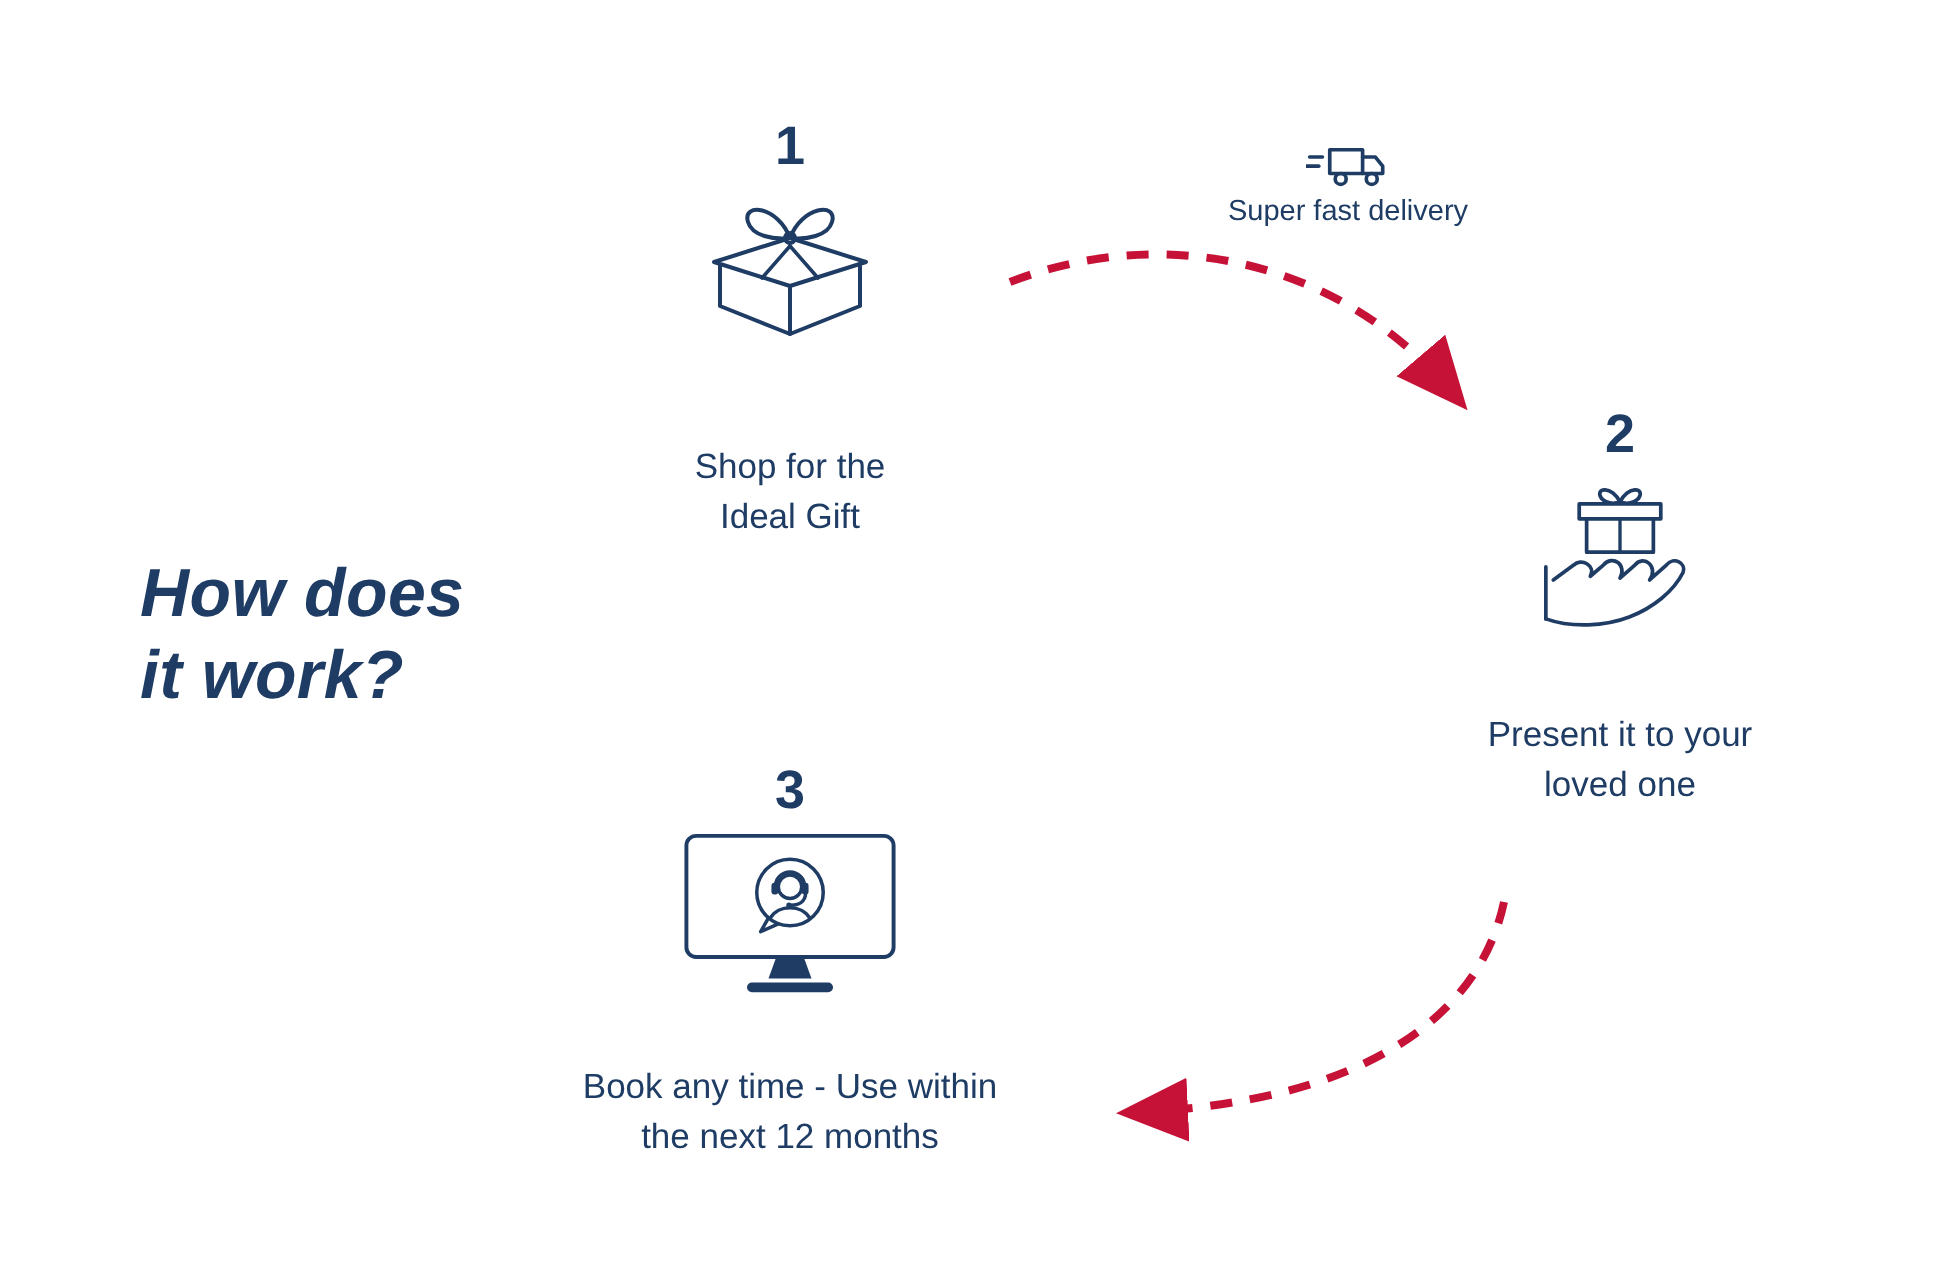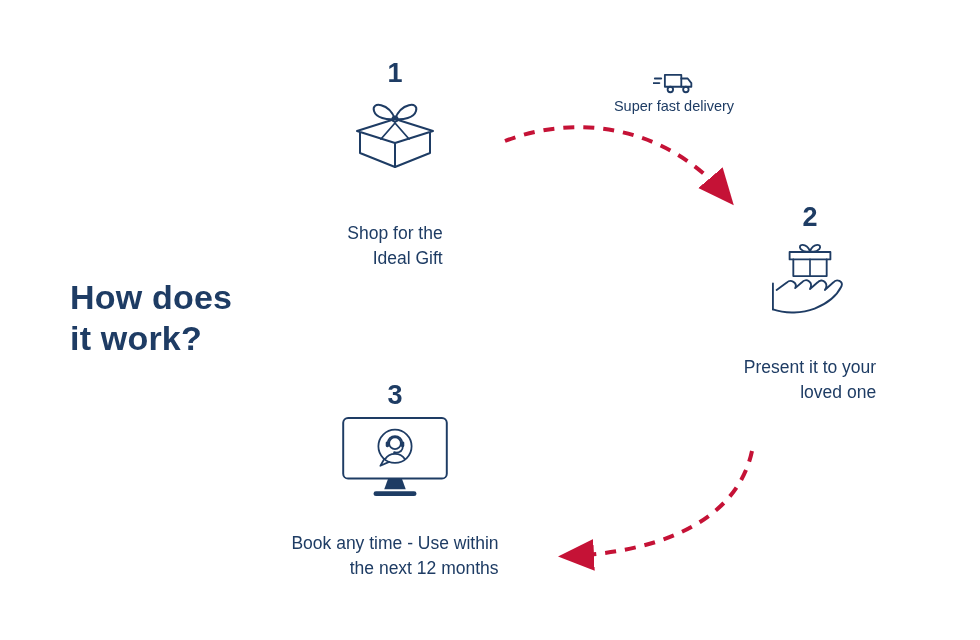--- a/index.html
+++ b/index.html
@@ -7,25 +7,26 @@
   body { background:#ffffff; }
   .canvas {
     position:relative; width:980px; height:640px; background:#ffffff;
     overflow:hidden; font-family:"Liberation Sans", sans-serif; color:var(--navy);
   }
   .lines { white-space:pre-line; }
   .title {
     position:absolute; left:70px; top:277px; width:220px;
     font-size:34px; font-weight:700; line-height:1.2; color:var(--navy);
     letter-spacing:.2px;
+    font-style:italic;
   }
   .arrows { position:absolute; left:0; top:0; pointer-events:none; }
   .step { position:absolute; display:flex; flex-direction:column; align-items:center; }
   .step-number { font-size:27px; font-weight:700; color:var(--navy); }
-  .step-label { font-size:17.5px; line-height:1.45; text-align:right; color:var(--navy); }
+  .step-label { font-size:17.5px; line-height:1.45; text-align:center; color:var(--navy); }
   .step1 { left:310px; top:58px; width:170px; }
   .step1 .icon { margin-top:4px; }
   .step1 .step-label { margin-top:42px; }
   .step2 { left:712px; top:202px; width:196px; }
   .step2 .icon { margin-top:6px; }
   .step2 .step-label { margin-top:40px; }
   .step3 { left:256px; top:380px; width:278px; }
   .step3 .icon { margin-top:4px; }
   .step3 .step-label { margin-top:30px; }
   .delivery {

